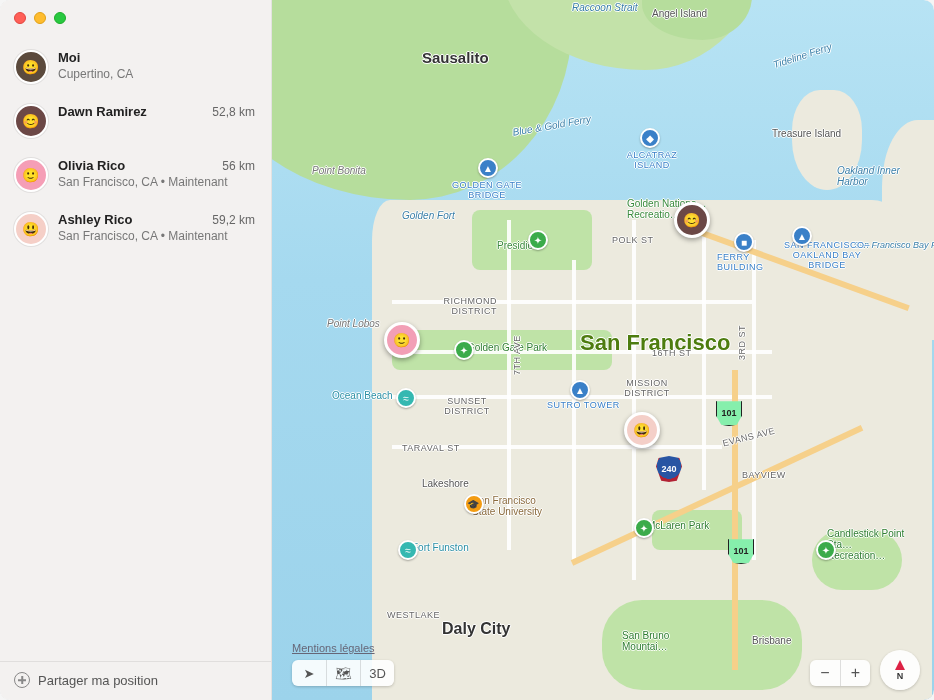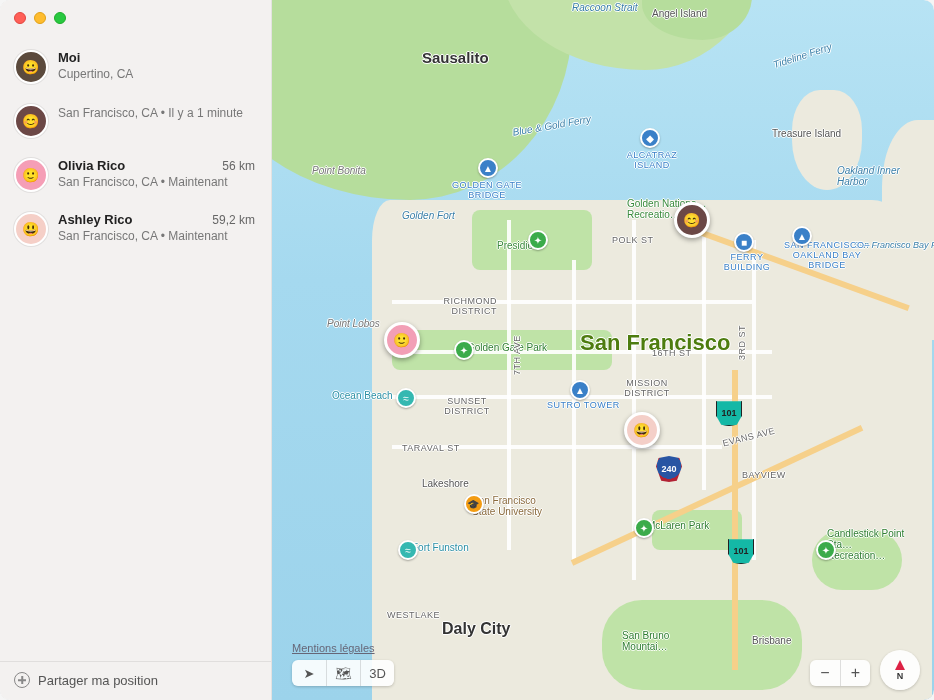--- a/index.html
+++ b/index.html
@@ -165,21 +165,21 @@
   .hwy-shield {
     position:absolute; width:26px; height:26px;
     display:flex; align-items:center; justify-content:center;
     font-size:9px; font-weight:700; color:#fff;
   }
   .hwy-shield.interstate {
     background: radial-gradient(circle at 50% 40%, #2855a3 60%, #b22234 62%);
     clip-path: polygon(10% 8%, 50% 0%, 90% 8%, 100% 40%, 80% 95%, 50% 100%, 20% 95%, 0% 40%);
   }
   .hwy-shield.us {
-    background:#14b8a6; color:#222; border:1.5px solid #222;
+    background:#86efac; color:#222; border:1.5px solid #222;
     clip-path: polygon(0% 5%, 100% 5%, 100% 60%, 80% 95%, 50% 100%, 20% 95%, 0% 60%);
   }
 
   
   .zoom-controls {
     position:absolute; right:64px; bottom:14px;
     display:flex; background:rgba(255,255,255,.9);
     border-radius:6px; box-shadow:0 1px 3px rgba(0,0,0,.2);
     overflow:hidden;
   }
@@ -242,21 +242,24 @@
           <div class="item-top">
             <span class="item-name">Moi</span>
             <span class="item-dist"></span>
           </div>
           <div class="item-sub">Cupertino, CA</div>
         </div>
       </div>
       <div class="item">
         <div class="avatar memoji" style="background:#6b4846">😊</div>
         <div class="item-body">
-          <div class="item-sub">San Francisco, CA  •  Il y a 1 minute</div>
+          <div class="item-top">
+            <span class="item-name">Dawn Ramirez</span>
+            <span class="item-dist">52,8 km</span>
+          </div>
         </div>
       </div>
       <div class="item">
         <div class="avatar memoji" style="background:#f29fb6">🙂</div>
         <div class="item-body">
           <div class="item-top">
             <span class="item-name">Olivia Rico</span>
             <span class="item-dist">56 km</span>
           </div>
           <div class="item-sub">San Francisco, CA  •  Maintenant</div>
@@ -329,21 +332,21 @@
     <div class="map-label" style="left:40px; top:165px; font-style:italic; color:#777;">Point Bonita</div>
     <div class="map-label water" style="left:130px; top:210px;">Golden Fort</div>
     <div class="map-label caps" style="left:175px; top:180px; text-align:center; width:80px; white-space:normal; color:#3a80c8;">GOLDEN GATE BRIDGE</div>
     <div class="map-label caps" style="left:350px; top:150px; text-align:center; width:60px; white-space:normal; color:#3a80c8;">ALCATRAZ ISLAND</div>
     <div class="map-label" style="left:500px; top:128px;">Treasure Island</div>
     <div class="map-label water" style="left:565px; top:165px; width:80px; white-space:normal;">Oakland Inner Harbor</div>
     <div class="map-label water" style="left:545px; top:240px; font-size:9px;margin-left:36px;">San Francisco Bay Ferry</div>
     <div class="map-label" style="left:355px; top:198px; color:#3a8a3c; width:90px; white-space:normal;">Golden Nationa… Recreatio…</div>
     <div class="map-label" style="left:225px; top:240px; color:#3a8a3c;">Presidio</div>
     <div class="map-label caps" style="left:340px; top:235px;">POLK ST</div>
-    <div class="map-label caps" style="left:445px; top:252px; width:60px; white-space:normal; color:#3a80c8; text-align:center;">FERRY BUILDING</div>
+    <div class="map-label caps" style="left:445px; top:252px; width:60px; white-space:normal; color:#3a80c8; text-align:left;">FERRY BUILDING</div>
     <div class="map-label caps" style="left:510px; top:240px; width:90px; white-space:normal; color:#3a80c8; text-align:center;">SAN FRANCISCO–OAKLAND BAY BRIDGE</div>
     <div class="map-label caps" style="left:155px; top:296px; width:70px; white-space:normal; text-align:right;">RICHMOND DISTRICT</div>
     <div class="map-label" style="left:55px; top:318px; font-style:italic; color:#777;">Point Lobos</div>
     <div class="map-label" style="left:195px; top:342px; color:#2f7e31;">Golden Gate Park</div>
     <div class="map-label caps" style="left:240px; top:375px; transform:rotate(-90deg); transform-origin:left top;">7TH AVE</div>
     <div class="map-label caps" style="left:380px; top:348px;">16TH ST</div>
     <div class="map-label caps" style="left:465px; top:360px; transform:rotate(-90deg); transform-origin:left top;">3RD ST</div>
     <div class="map-label" style="left:60px; top:390px; color:#2a8fa5;">Ocean Beach</div>
     <div class="map-label caps" style="left:165px; top:396px; width:60px; white-space:normal; text-align:center;">SUNSET DISTRICT</div>
     <div class="map-label caps" style="left:275px; top:400px; color:#3a80c8;">SUTRO TOWER</div>

